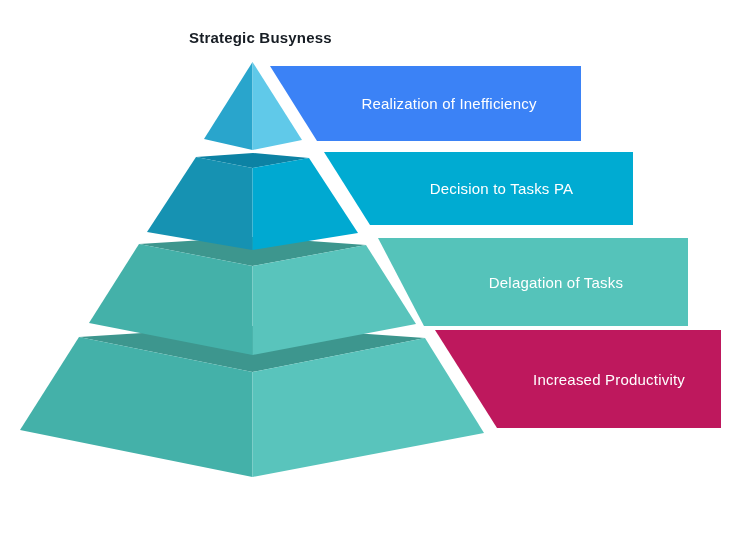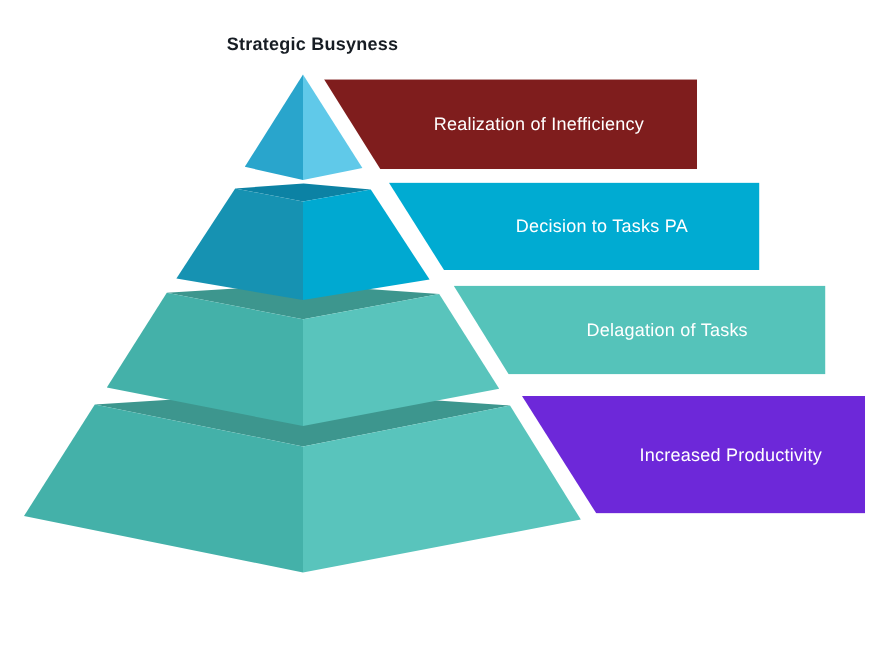--- a/index.html
+++ b/index.html
@@ -17,21 +17,21 @@
     position:absolute;display:flex;align-items:center;justify-content:center;
     box-sizing:border-box;
   }
   .bar-label{
     font-size:15px;font-weight:500;letter-spacing:.2px;white-space:nowrap;
   }
   .bar1{left:270px;top:66px;width:311px;height:75px;
         clip-path:polygon(0 0,100% 0,100% 100%,47px 100%);padding-left:47px;}
   .bar2{left:324px;top:152px;width:309px;height:73px;
         clip-path:polygon(0 0,100% 0,100% 100%,46px 100%);padding-left:46px;}
-  .bar3{left:378px;top:238px;width:310px;height:74px;
+  .bar3{left:378px;top:238px;width:310px;height:88px;
         clip-path:polygon(0 0,100% 0,100% 100%,46px 100%);padding-left:46px;}
   .bar4{left:435px;top:330px;width:286px;height:98px;
         clip-path:polygon(0 0,100% 0,100% 100%,62px 100%);padding-left:62px;}
   .caption{
     position:absolute;left:468px;top:450px;font-size:15px;font-style:italic;
     font-weight:700;letter-spacing:.2px;white-space:nowrap;
   }
 </style>
 </head>
 <body>
@@ -59,31 +59,31 @@
       <polygon points="196,157 252.5,168 252.5,250 147,232" fill="#1692b2"></polygon>
       <polygon points="252.5,168 309,158 358,233 252.5,250" fill="#00a9d1"></polygon>
     </g>
 
     <g>
       <polygon points="252.5,62 204,139 252.5,150" fill="#29a5cc"></polygon>
       <polygon points="252.5,62 252.5,150 302,140" fill="#60c9e9"></polygon>
     </g>
   </svg>
 
-  <div class="bar bar1" style="background-color: #7f1d1d;">
+  <div class="bar bar1" style="background-color: #3b82f6;">
     <span class="bar-label" style="color: rgb(255, 255, 255);">Realization of Inefficiency</span>
   </div>
 
   <div class="bar bar2" style="background-color: rgb(0, 171, 210);">
     <span class="bar-label" style="color: rgb(255, 255, 255);">Decision to Tasks PA</span>
   </div>
 
   <div class="bar bar3" style="background-color: rgb(85, 195, 186);">
     <span class="bar-label" style="color: rgb(255, 255, 255);">Delagation of Tasks</span>
   </div>
 
-  <div class="bar bar4" style="background-color: #6d28d9;">
+  <div class="bar bar4" style="background-color: #be185d;">
     <span class="bar-label" style="color: rgb(255, 255, 255);">Increased Productivity</span>
   </div>
 
 
 
 </div>
 
 </body></html>

